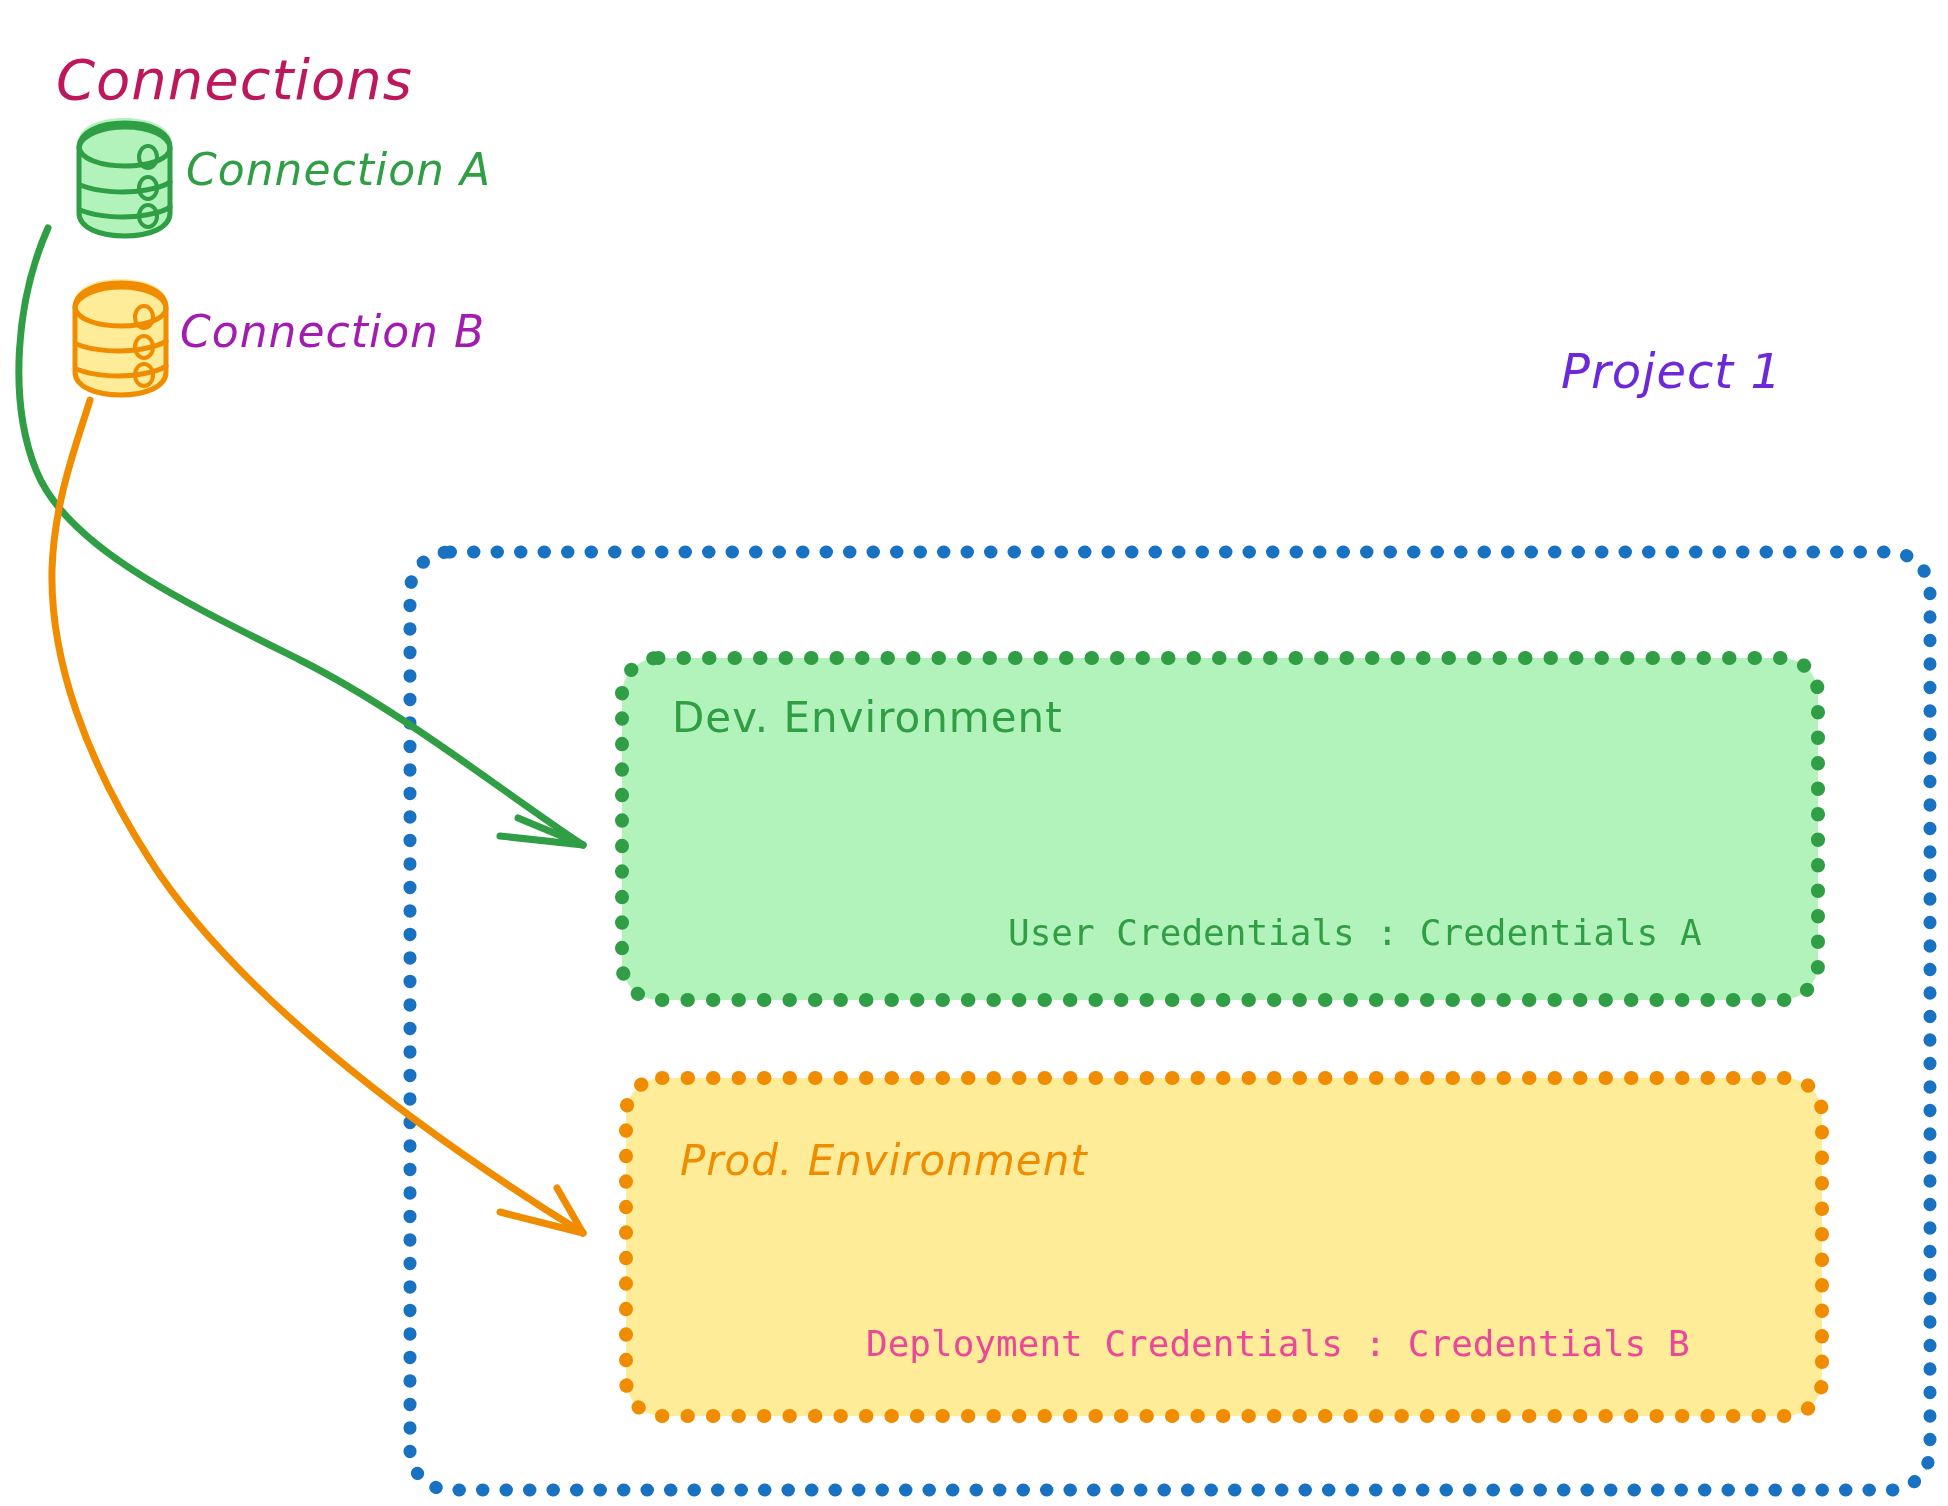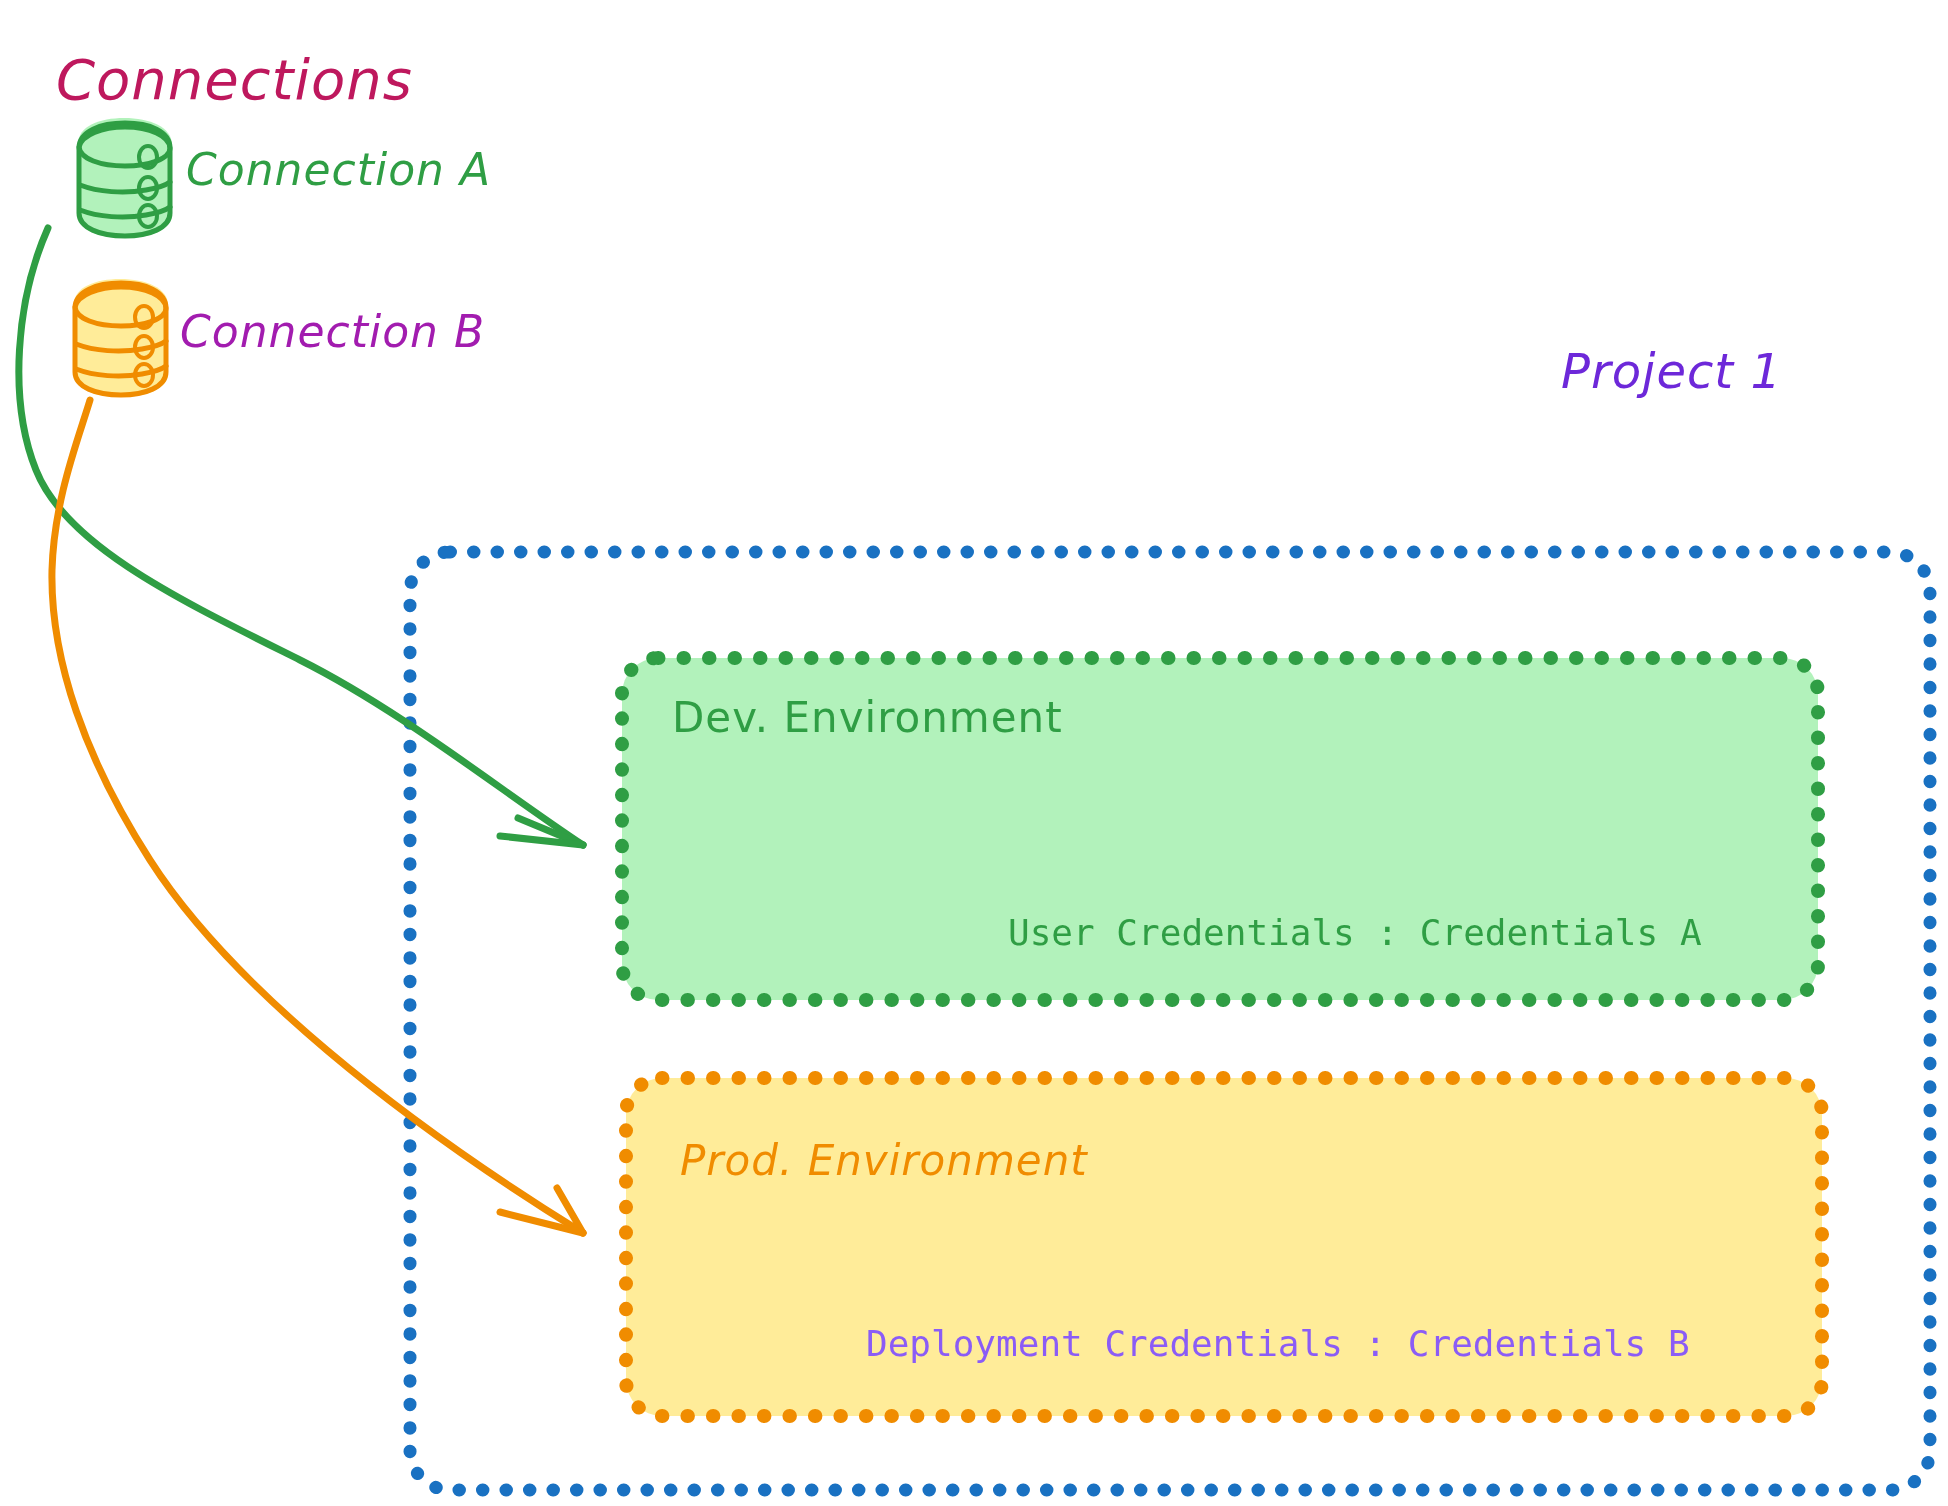--- a/index.html
+++ b/index.html
@@ -82,21 +82,21 @@
     top: 915px;
     font-family: "DejaVu Sans Mono", monospace;
     font-size: 36px;
     color: #2f9e44;
   }
   #label-prod-credentials {
     left: 866px;
     top: 1326px;
     font-family: "DejaVu Sans Mono", monospace;
     font-size: 36px;
-    color: #8b5cf6;
+    color: #ec4899;
   }
 </style>
 </head>
 <body>
 
 <div id="canvas">
 
   <svg id="scene" viewBox="0 0 1948 1506">
 
     <g>

